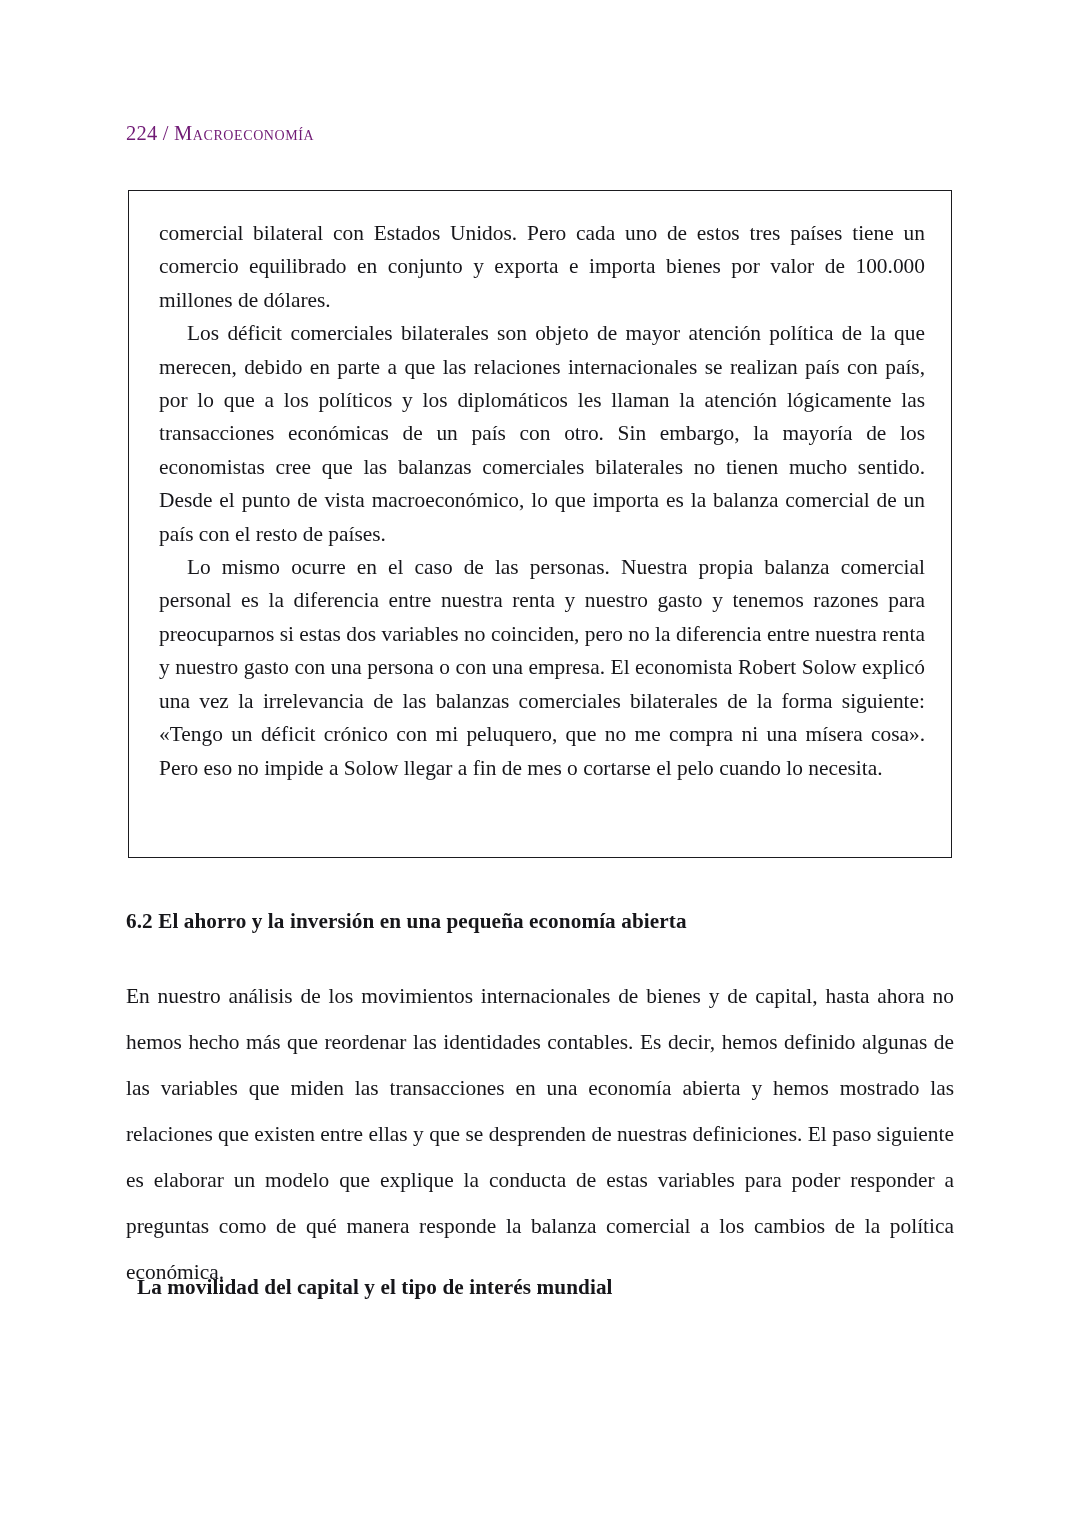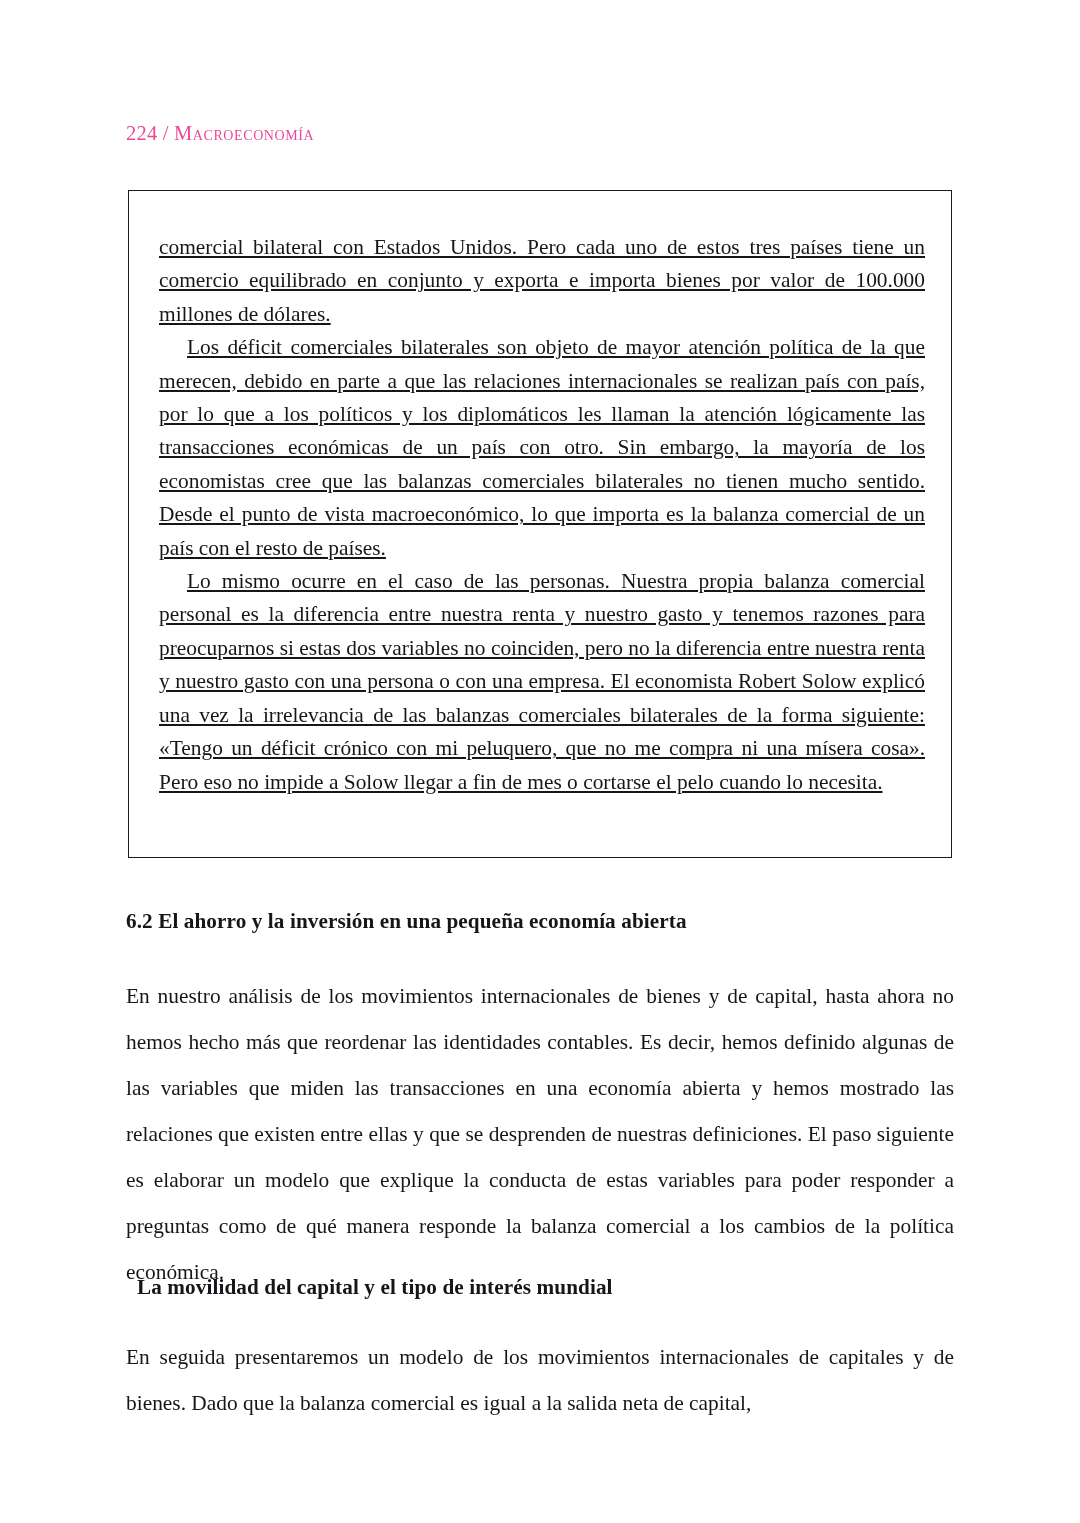--- a/index.html
+++ b/index.html
@@ -21,21 +21,21 @@
     width: 1080px;
     height: 1523px;
     background: #fff;
   }
   .running-head {
     position: absolute;
     left: 126px;
     top: 122px;
     font-size: 20.5px;
     letter-spacing: 0.2px;
-    color: #ec4899;
+    color: #701a75;
     white-space: nowrap;
     font-family: Liberation Serif, serif;
   }
   .running-head .num { font-variant: normal; }
   .running-head .book-title {
     font-variant: small-caps;
     letter-spacing: 0.6px;
   }
 
   .boxed {
@@ -43,28 +43,27 @@
     left: 128px;
     top: 190px;
     width: 824px;
     height: 668px;
     border: 1.5px solid #1b1b1f;
     box-sizing: border-box;
   }
   .boxed-inner {
     position: absolute;
     left: 30px;
-    top: 40px;
+    top: 26px;
     width: 766px;
     font-size: 21.4px;
     line-height: 33.4px;
     text-align: justify;
     text-justify: inter-word;
     hyphens: manual;
-    text-decoration: underline;
   }
   .boxed-inner p { margin: 0; }
   .boxed-inner p.indent { text-indent: 28px; }
 
   .body-col {
     position: absolute;
     left: 126px;
     width: 828px;
     font-size: 21.4px;
     line-height: 46px;
@@ -102,15 +101,14 @@
       <p class="indent">Lo mismo ocurre en el caso de las personas. Nuestra propia balanza comercial personal es la diferencia entre nuestra renta y nuestro gasto y tenemos razones para preocuparnos si estas dos variables no coinciden, pero no la diferencia entre nuestra renta y nuestro gasto con una persona o con una empresa. El economista Robert Solow explicó una vez la irrelevancia de las balanzas comerciales bilaterales de la forma siguiente: «Tengo un déficit crónico con mi peluquero, que no me compra ni una mísera cosa». Pero eso no impide a Solow llegar a fin de mes o cortarse el pelo cuando lo necesita.</p>
     </div>
   </div>
 
   <div class="sec-head" id="section-heading">6.2 El ahorro y la inversión en una pequeña economía abierta</div>
 
   <div class="body-col" id="para-1">En nuestro análisis de los movimientos internacionales de bienes y de capital, hasta ahora no hemos hecho más que reordenar las identidades contables. Es decir, hemos definido algunas de las variables que miden las transacciones en una economía abierta y hemos mostrado las relaciones que existen entre ellas y que se desprenden de nuestras definiciones. El paso siguiente es elaborar un modelo que explique la conducta de estas variables para poder responder a preguntas como de qué manera responde la balanza comercial a los cambios de la política económica.</div>
 
   <div class="sec-head" id="subsection-heading">La movilidad del capital y el tipo de interés mundial</div>
 
-  <div class="body-col" id="para-2">En seguida presentaremos un modelo de los movimientos internacionales de capitales y de bienes. Dado que la balanza comercial es igual a la salida neta de capital,</div>
 
 </div>
 
 </body></html>

